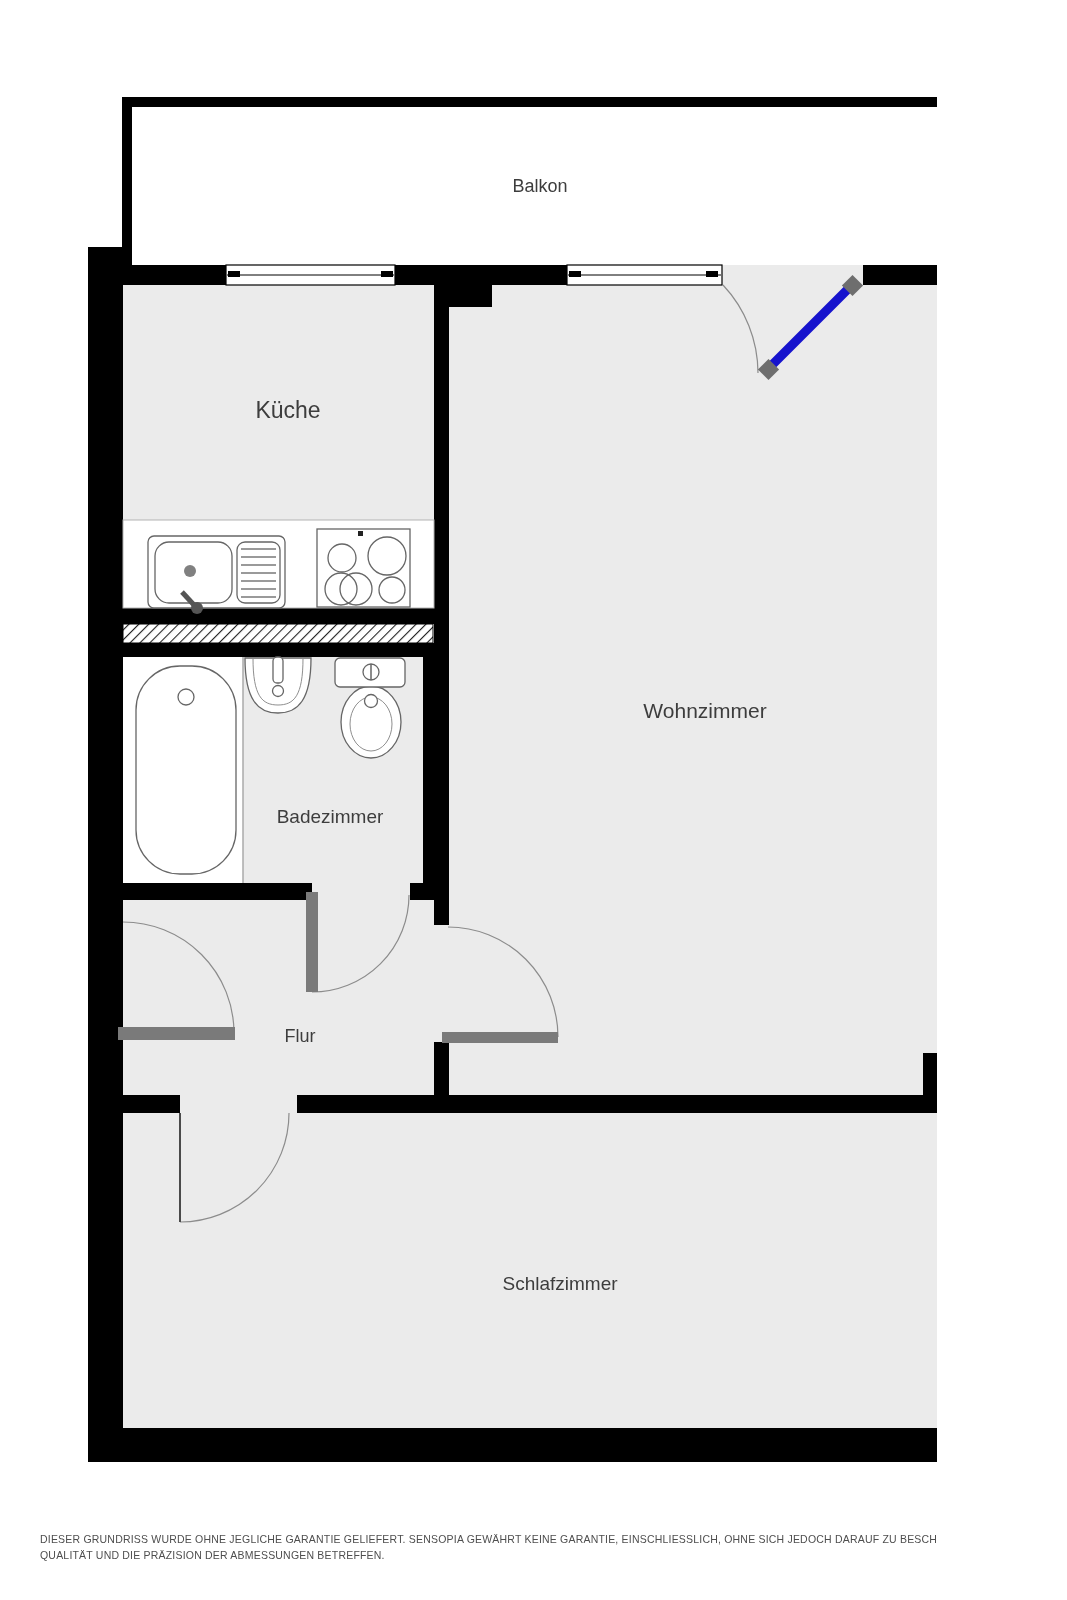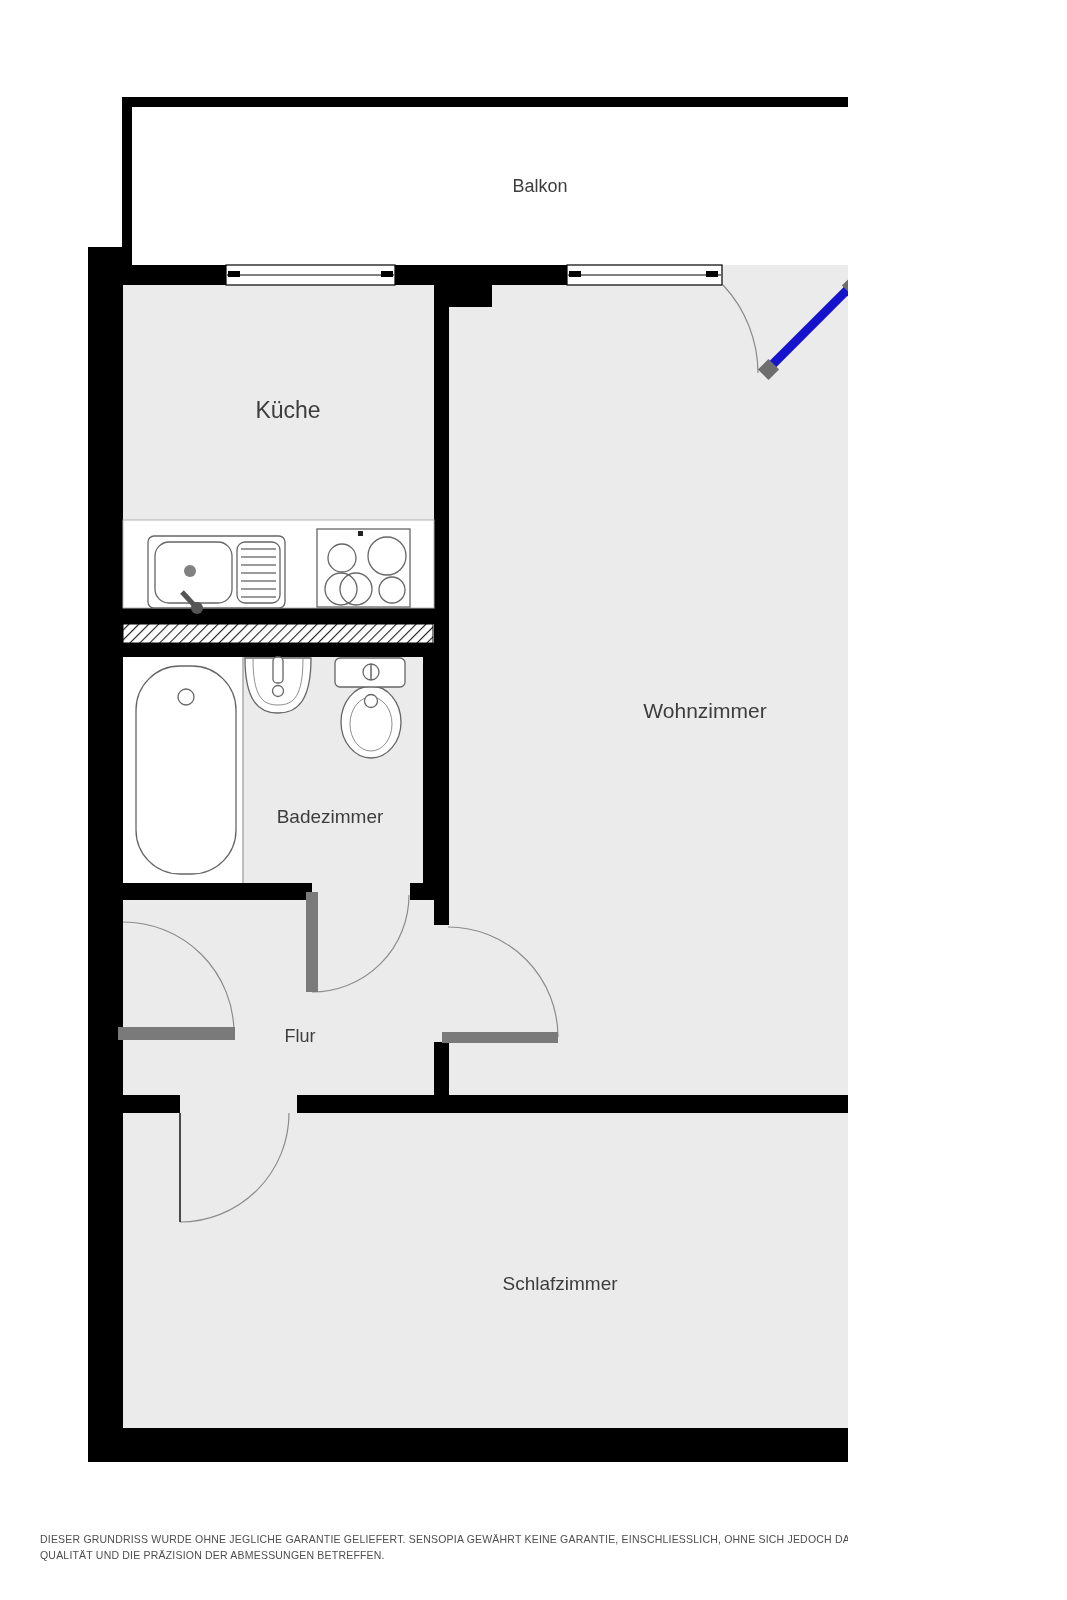--- a/index.html
+++ b/index.html
@@ -1,16 +1,16 @@
 <!DOCTYPE html>
 <html><head>
 <meta charset="utf-8">
 <style>
   html,body{margin:0;padding:0;background:#ffffff;}
-  .page{position:relative;width:848px;height:1600px;background:#ffffff;overflow:hidden;
+  .page{position:relative;width:937px;height:1600px;background:#ffffff;overflow:hidden;
         font-family:"Liberation Sans", sans-serif;}
   svg{position:absolute;left:0;top:0;}
   text{font-family:"Liberation Sans", sans-serif;}
   .room-label{fill:#3d3d3d;}
   .disclaimer{fill:#4e4e4e;font-size:10.5px;letter-spacing:0.2px;}
   .wall{fill:#000000;}
   .floor{fill:#ebebeb;}
   .outside{fill:#ffffff;}
   .fixt{fill:#ffffff;stroke:#666666;stroke-width:1.3;}
   .fixt-thin{fill:none;stroke:#8f8f8f;stroke-width:1;}

